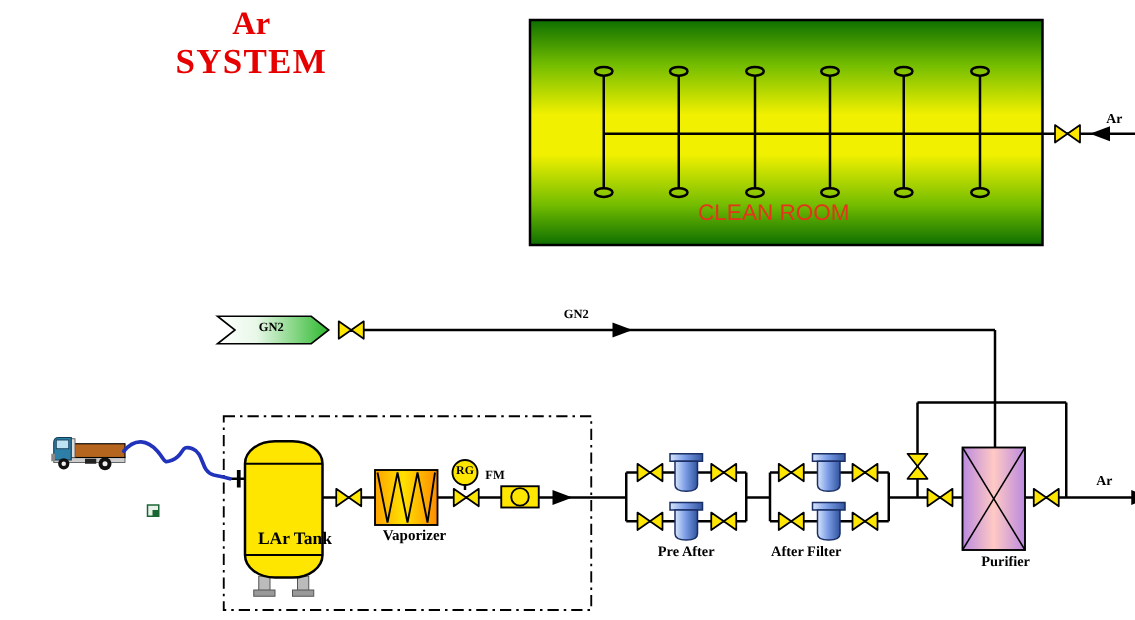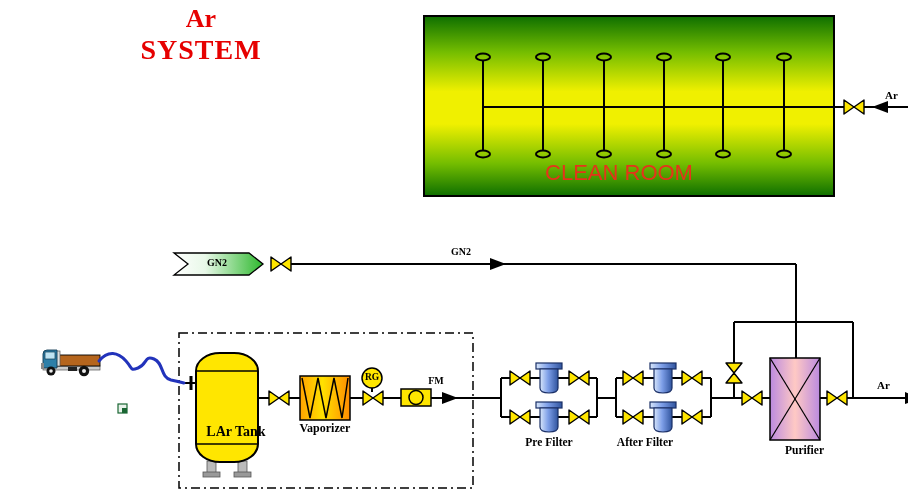--- a/index.html
+++ b/index.html
@@ -7,21 +7,21 @@
          font-family:"Liberation Serif",serif;margin-left:36px;}
   svg{position:absolute;left:0;top:0;}
   .lbl{position:absolute;font-family:"Liberation Serif",serif;font-weight:bold;color:#000;
        white-space:nowrap;line-height:1.1;}
   .ctr{text-align:center;}
   #title{position:absolute;left:50px;top:4px;width:230px;text-align:center;color:#e60000;
          font-weight:bold;}
   #title .t1{font-size:26px;}
   #title .t2{font-size:28px;letter-spacing:1px;font-family:Liberation Serif, serif;}
   #cleanroom-label{position:absolute;left:473px;top:160px;width:220px;text-align:center;
-         font-family:"Liberation Sans",sans-serif;font-weight:400;font-size:22px;color:#e5341a;}
+         font-family:"Liberation Sans",sans-serif;font-weight:400;font-size:18px;color:#e5341a;}
 </style>
 </head>
 <body>
 
 <div id="stage">
 
   <svg width="908" height="496" viewBox="0 0 908 496">
     <defs>
       <linearGradient id="crGrad" x1="0" y1="0" x2="0" y2="1">
         <stop offset="0%" stop-color="#0e6f00"></stop>
@@ -208,20 +208,20 @@
     <div class="t2">SYSTEM</div>
   </div>
 
   <div id="cleanroom-label">CLEAN ROOM</div>
 
   <div class="lbl ctr" style="left:152px;top:257px;width:58px;font-size:10px;">GN2</div>
   <div class="lbl" style="left:415px;top:246px;font-size:10px;">GN2</div>
   <div class="lbl" style="left:849px;top:89px;font-size:11px;">Ar</div>
   <div class="lbl" style="left:841px;top:379px;font-size:11px;">Ar</div>
   <div class="lbl ctr" style="left:160px;top:424px;width:80px;font-size:14px;">LAr Tank</div>
-  <div class="lbl ctr" style="left:257px;top:422px;width:64px;font-size:12px;">Vaporizer</div>
+  <div class="lbl ctr" style="left:257px;top:422px;width:64px;font-size:12px;text-align:right;">Vaporizer</div>
   <div class="lbl ctr" style="left:326px;top:371.5px;width:20px;font-size:9.5px;font-weight:bold;">RG</div>
-  <div class="lbl ctr" style="left:386px;top:375px;width:28px;font-size:10px;">FM</div>
-  <div class="lbl ctr" style="left:473px;top:436px;width:80px;font-size:11.5px;">Pre Filter</div>
+  <div class="lbl ctr" style="left:346px;top:375px;width:28px;font-size:10px;">FM</div>
+  <div class="lbl ctr" style="left:473px;top:436px;width:80px;font-size:11.5px;">Pre After</div>
   <div class="lbl ctr" style="left:557px;top:436px;width:104px;font-size:11.5px;">After Filter</div>
   <div class="lbl ctr" style="left:730px;top:444px;width:58px;font-size:11.5px;text-align:right;">Purifier</div>
 
 </div>
 
 </body></html>

